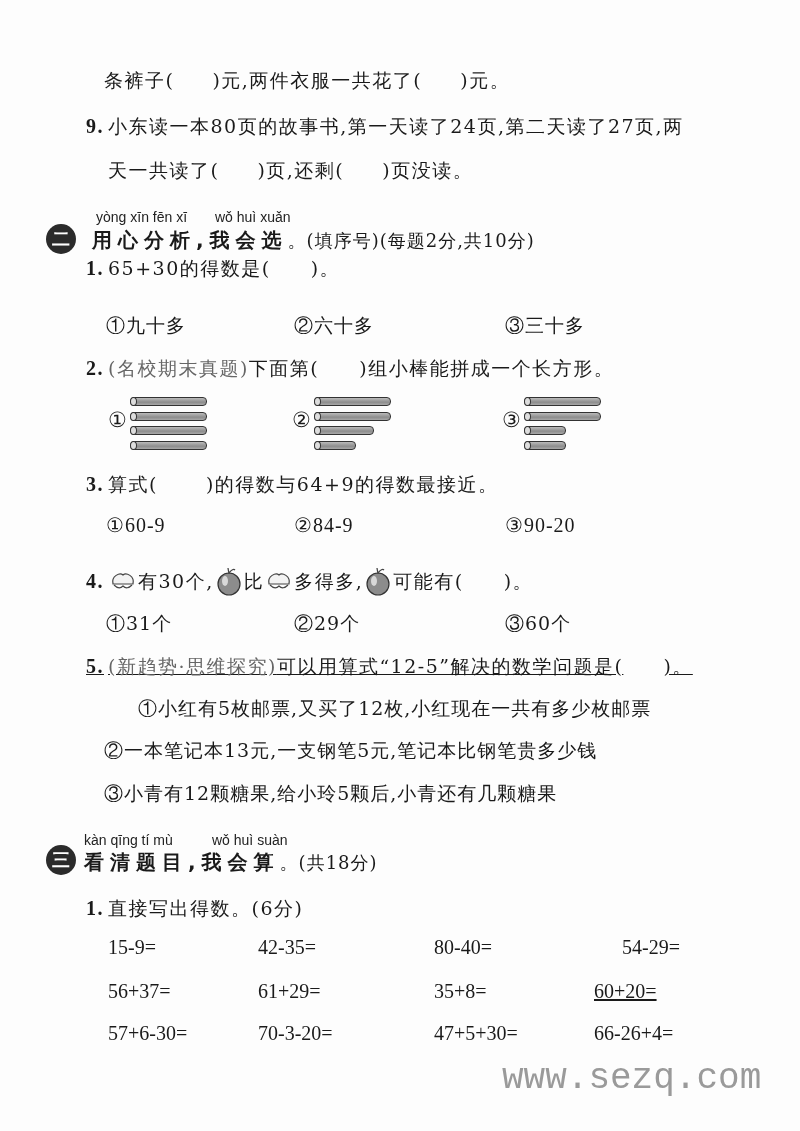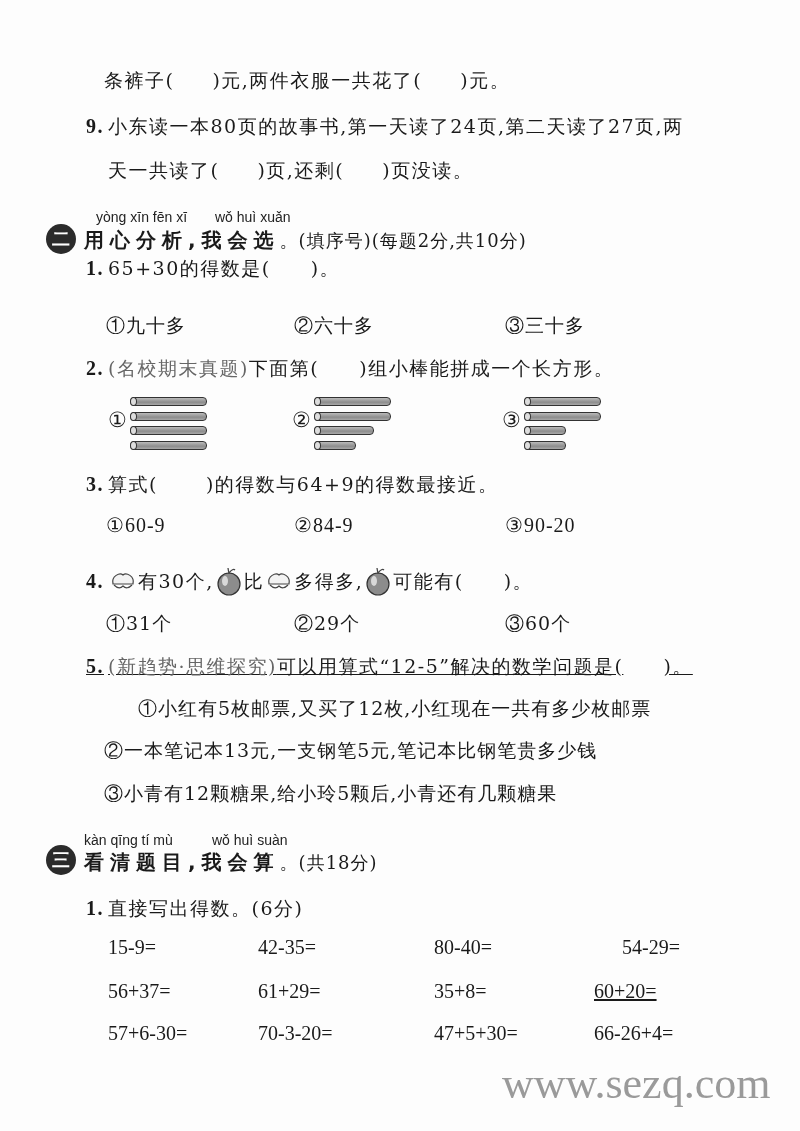--- a/index.html
+++ b/index.html
@@ -33,40 +33,40 @@
     border: 1px solid #333; border-radius: 50%; background: #ddd;
   }
   .circ { font-size: 21px; }
   .peach {
     display: inline-block; width: 30px; height: 22px; vertical-align: -4px; position: relative;
   }
   .apple {
     display: inline-block; width: 30px; height: 30px; vertical-align: -8px; position: relative;
   }
   .calc { font-family: "Liberation Serif", serif; font-size: 20px; }
-  .watermark { font-family: Liberation Serif, serif; font-size: 44px; color: #9a9a9a; }
+  .watermark { font-family: Liberation Mono, monospace; font-size: 36px; color: #9a9a9a; }
 </style>
 </head>
 <body>
 
 <div class="abs line" style="left:104px; top:68px;">
   <span>条裤子(</span><span class="blank" style="width:38px"></span><span>)元,两件衣服一共花了(</span><span class="blank" style="width:38px"></span><span>)元。</span>
 </div>
 
 <div class="abs line" style="left:86px; top:114px;">
   <span class="qnum">9.</span><span>小东读一本80页的故事书,第一天读了24页,第二天读了27页,两</span>
 </div>
 <div class="abs line" style="left:108px; top:158px;">
   <span>天一共读了(</span><span class="blank" style="width:38px"></span><span>)页,还剩(</span><span class="blank" style="width:38px"></span><span>)页没读。</span>
 </div>
 
 <div class="sec-icon" style="left:46px; top:224px;">二</div>
 <div class="abs pinyin" style="left:96px; top:209px;">yòng xīn fēn xī</div>
 <div class="abs pinyin" style="left:215px; top:209px;">wǒ huì xuǎn</div>
-<div class="abs" style="left:84px; top:227px;text-align:right;">
+<div class="abs" style="left:92px; top:227px;text-align:right;">
   <span class="sec-title">用心分析,我会选</span><span class="sec-note">。(填序号)(每题2分,共10分)</span>
 </div>
 
 <div class="abs line" style="left:86px; top:256px;">
   <span class="qnum">1.</span><span>65+30的得数是(</span><span class="blank" style="width:40px"></span><span>)。</span>
 </div>
 <div class="abs opt" style="left:106px; top:313px;">①九十多</div>
 <div class="abs opt" style="left:294px; top:313px;">②六十多</div>
 <div class="abs opt" style="left:505px; top:313px;">③三十多</div>
 

